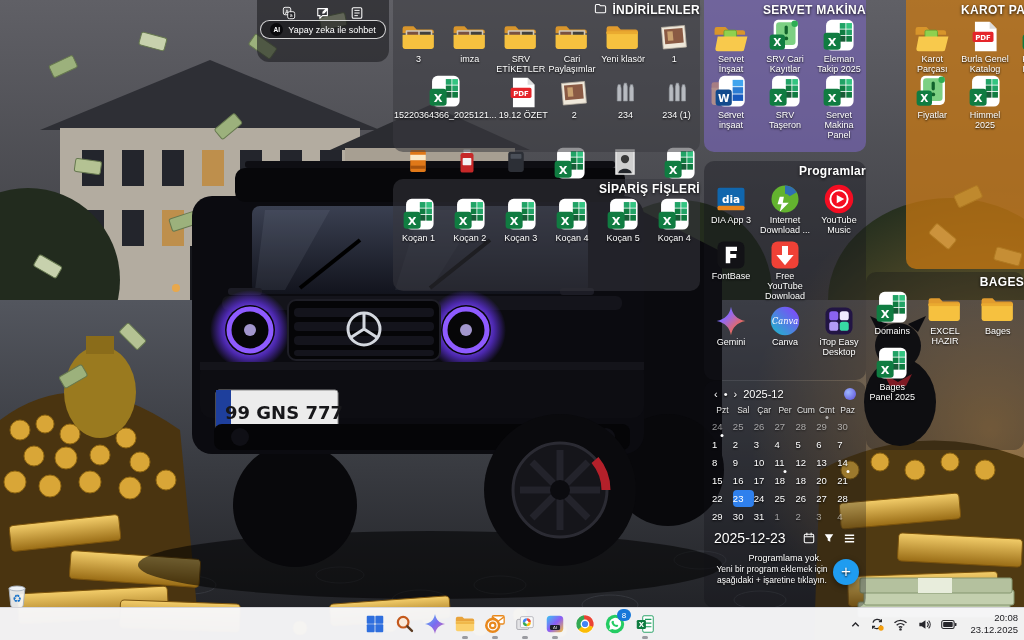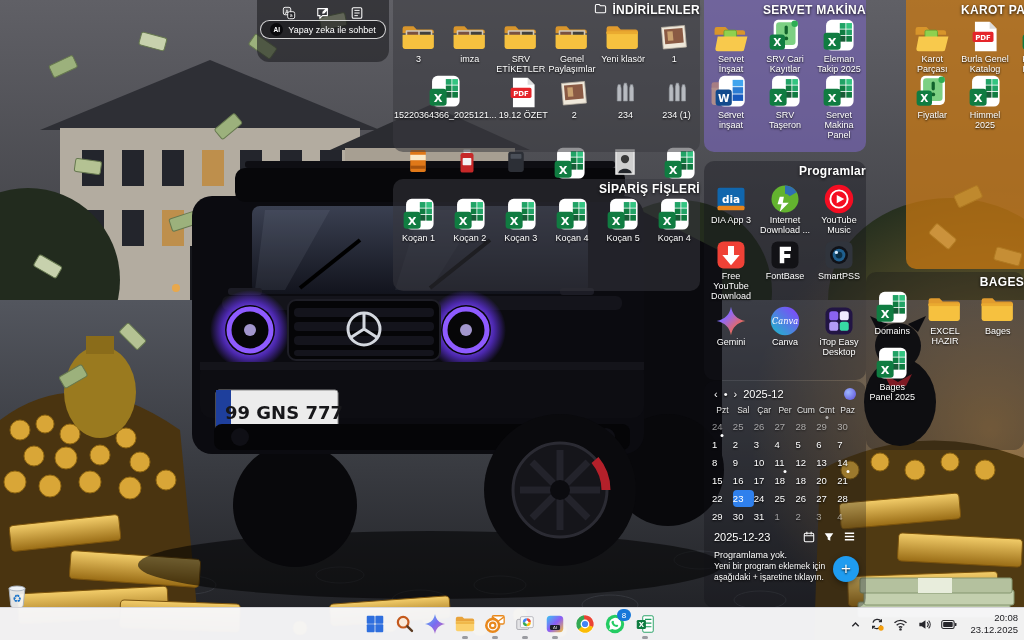--- a/index.html
+++ b/index.html
@@ -34,23 +34,23 @@
   .cal-nav{display:flex;align-items:center;gap:6px;padding:7px 10px 2px;font-size:11px;color:#fff;text-shadow:0 1px 2px #000}
   .navbtn{cursor:pointer}
   .cal-orb{margin-left:auto;width:12px;height:12px;border-radius:50%;background:radial-gradient(circle at 35% 35%,#9db7ff,#5b4bd6)}
   .cal-week{display:grid;grid-template-columns:repeat(7,1fr);padding:3px 8px 0;color:#e6e6e6;font-size:8.5px;text-align:center;text-shadow:0 1px 2px #000}
   .cal-grid{display:grid;grid-template-columns:repeat(7,1fr);row-gap:1px;padding:3px 8px 0;text-align:left}
   .day{position:relative;font-size:9.5px;line-height:17px;height:17px;color:#fff;text-shadow:0 1px 2px #000;border-radius:4px}
   .day.dim{opacity:.55}
   .day.sel{background:#2f80ed;text-shadow:none}
   .day.dot::before{content:'';position:absolute;top:-2px;left:50%;transform:translateX(-50%);width:3px;height:3px;border-radius:50%;background:#fff}
   .cal-foot{display:flex;align-items:center;gap:8px;padding:5px 10px 0;color:#fff}
-  .fdate{font-size:11px;text-shadow:0 1px 2px #000}
+  .fdate{font-size:14px;text-shadow:0 1px 2px #000}
   .spacer{flex:1}
-  .cal-empty{position:relative;text-align:left;padding:7px 10px 0;color:#fff;text-shadow:0 1px 2px #000}
+  .cal-empty{position:relative;text-align:center;padding:7px 10px 0;color:#fff;text-shadow:0 1px 2px #000}
   .cal-empty .t1{font-size:9px}
   .cal-empty .t2{font-size:8.5px;margin-top:1px;line-height:1.25;padding-right:26px}
   .add-btn{position:absolute;right:7px;top:13px;width:26px;height:26px;border-radius:50%;background:#1f9cf0;color:#fff;font-size:17px;display:flex;align-items:center;justify-content:center;box-shadow:0 2px 6px rgba(0,0,0,.4);cursor:pointer}
   
   .taskbar{position:absolute;left:0;right:0;bottom:0;height:32px;background:rgba(247,247,249,.97);border-top:1px solid #d5d5da;z-index:3}
   .tb-center{position:absolute;left:363px;top:0;height:32px;display:flex;align-items:center;gap:6px}
   .tb-icon{position:relative;width:24px;height:24px;display:flex;align-items:center;justify-content:center;border-radius:4px;cursor:pointer}
   .tb-icon .badge{position:absolute;top:-3px;right:-4px;min-width:12px;height:12px;border-radius:6px;background:#1677d9;color:#fff;font-size:8px;display:flex;align-items:center;justify-content:center;padding:0 1px}
   .tb-icon .run{position:absolute;bottom:-3px;left:50%;transform:translateX(-50%);width:6px;height:3px;border-radius:2px;background:#9a9ba1}
   .tb-tray{position:absolute;right:6px;top:0;height:32px;display:flex;align-items:center;gap:9px}
@@ -418,21 +418,21 @@
           <div class="desk-icon">
             <span class="glyph">
               <svg viewBox="0 0 46 38" width="36" height="30">
                 <path d="M2 7a3 3 0 0 1 3-3h11l4 4h19a3 3 0 0 1 3 3v2H2z" fill="#d8952b"></path>
                 <rect x="6" y="9" width="34" height="16" rx="1" fill="#cfc8bb"></rect>
                 <rect x="8" y="11" width="14" height="12" fill="#7a5140"></rect>
                 <rect x="24" y="11" width="14" height="12" fill="#42403c"></rect>
                 <path d="M2 15h40v15a3 3 0 0 1-3 3H5a3 3 0 0 1-3-3z" fill="#f6c13f"></path>
               </svg>
             </span>
-            <div class="icon-label">Genel Paylaşımlar</div>
+            <div class="icon-label">Cari Paylaşımlar</div>
           </div>
           <div class="desk-icon">
             <span class="glyph">
               <svg viewBox="0 0 46 38" width="36" height="30">
                 <path d="M2 7a3 3 0 0 1 3-3h11l4 4h19a3 3 0 0 1 3 3v2H2z" fill="#e19b2d"></path>
                 <path d="M2 11h40v19a3 3 0 0 1-3 3H5a3 3 0 0 1-3-3z" fill="#f6c13f"></path>
                 <path d="M2 11h40v3H2z" fill="#eaaa30"></path>
               </svg>
             </span>
             <div class="icon-label">Yeni klasör</div>
@@ -844,46 +844,34 @@
                 <path d="M17 14.5l10 5.5-10 5.5z" fill="#fff"></path>
               </svg>
             </span>
             <div class="icon-label">YouTube Music</div>
           </div>
         </div>
         <div class="icon-row">
           <div class="desk-icon">
             <span class="glyph">
               <svg viewBox="0 0 40 40" width="30" height="30">
+                <rect x="2" y="2" width="36" height="36" rx="8" fill="#121216"></rect>
+                <path d="M13 31V9h15v5.5h-9v4h8v5.5h-8V31z" fill="#fff"></path>
+              </svg>
+            </span>
+            <div class="icon-label">FontBase</div>
+          </div>
+          <div class="desk-icon">
+            <span class="glyph">
+              <svg viewBox="0 0 40 40" width="30" height="30">
                 <rect x="2" y="2" width="36" height="36" rx="8" fill="#ef4136"></rect>
                 <path d="M16 8h8v12h7.5L20 33.5 8.5 20H16z" fill="#fff"></path>
               </svg>
             </span>
             <div class="icon-label">Free YouTube Download</div>
-          </div>
-          <div class="desk-icon">
-            <span class="glyph">
-              <svg viewBox="0 0 40 40" width="30" height="30">
-                <rect x="2" y="2" width="36" height="36" rx="8" fill="#121216"></rect>
-                <path d="M13 31V9h15v5.5h-9v4h8v5.5h-8V31z" fill="#fff"></path>
-              </svg>
-            </span>
-            <div class="icon-label">FontBase</div>
-          </div>
-          <div class="desk-icon">
-            <span class="glyph">
-              <svg viewBox="0 0 40 40" width="30" height="30">
-                <rect x="2" y="2" width="36" height="36" rx="8" fill="#30343c"></rect>
-                <circle cx="20" cy="20" r="12" fill="#101218"></circle>
-                <circle cx="20" cy="20" r="8.5" fill="#1f5f8e"></circle>
-                <circle cx="20" cy="20" r="4.5" fill="#0b2e44"></circle>
-                <circle cx="16.5" cy="16.5" r="2.2" fill="#d6ecff"></circle>
-              </svg>
-            </span>
-            <div class="icon-label">SmartPSS</div>
           </div>
         </div>
         <div class="icon-row">
           <div class="desk-icon">
             <span class="glyph">
               <svg viewBox="0 0 40 40" width="30" height="30">
                 <defs>
                   <linearGradient id="gemg" x1="0" y1="0" x2="1" y2="1">
                     <stop offset="0" stop-color="#418df7"></stop>
                     <stop offset="0.35" stop-color="#9168f5"></stop>

